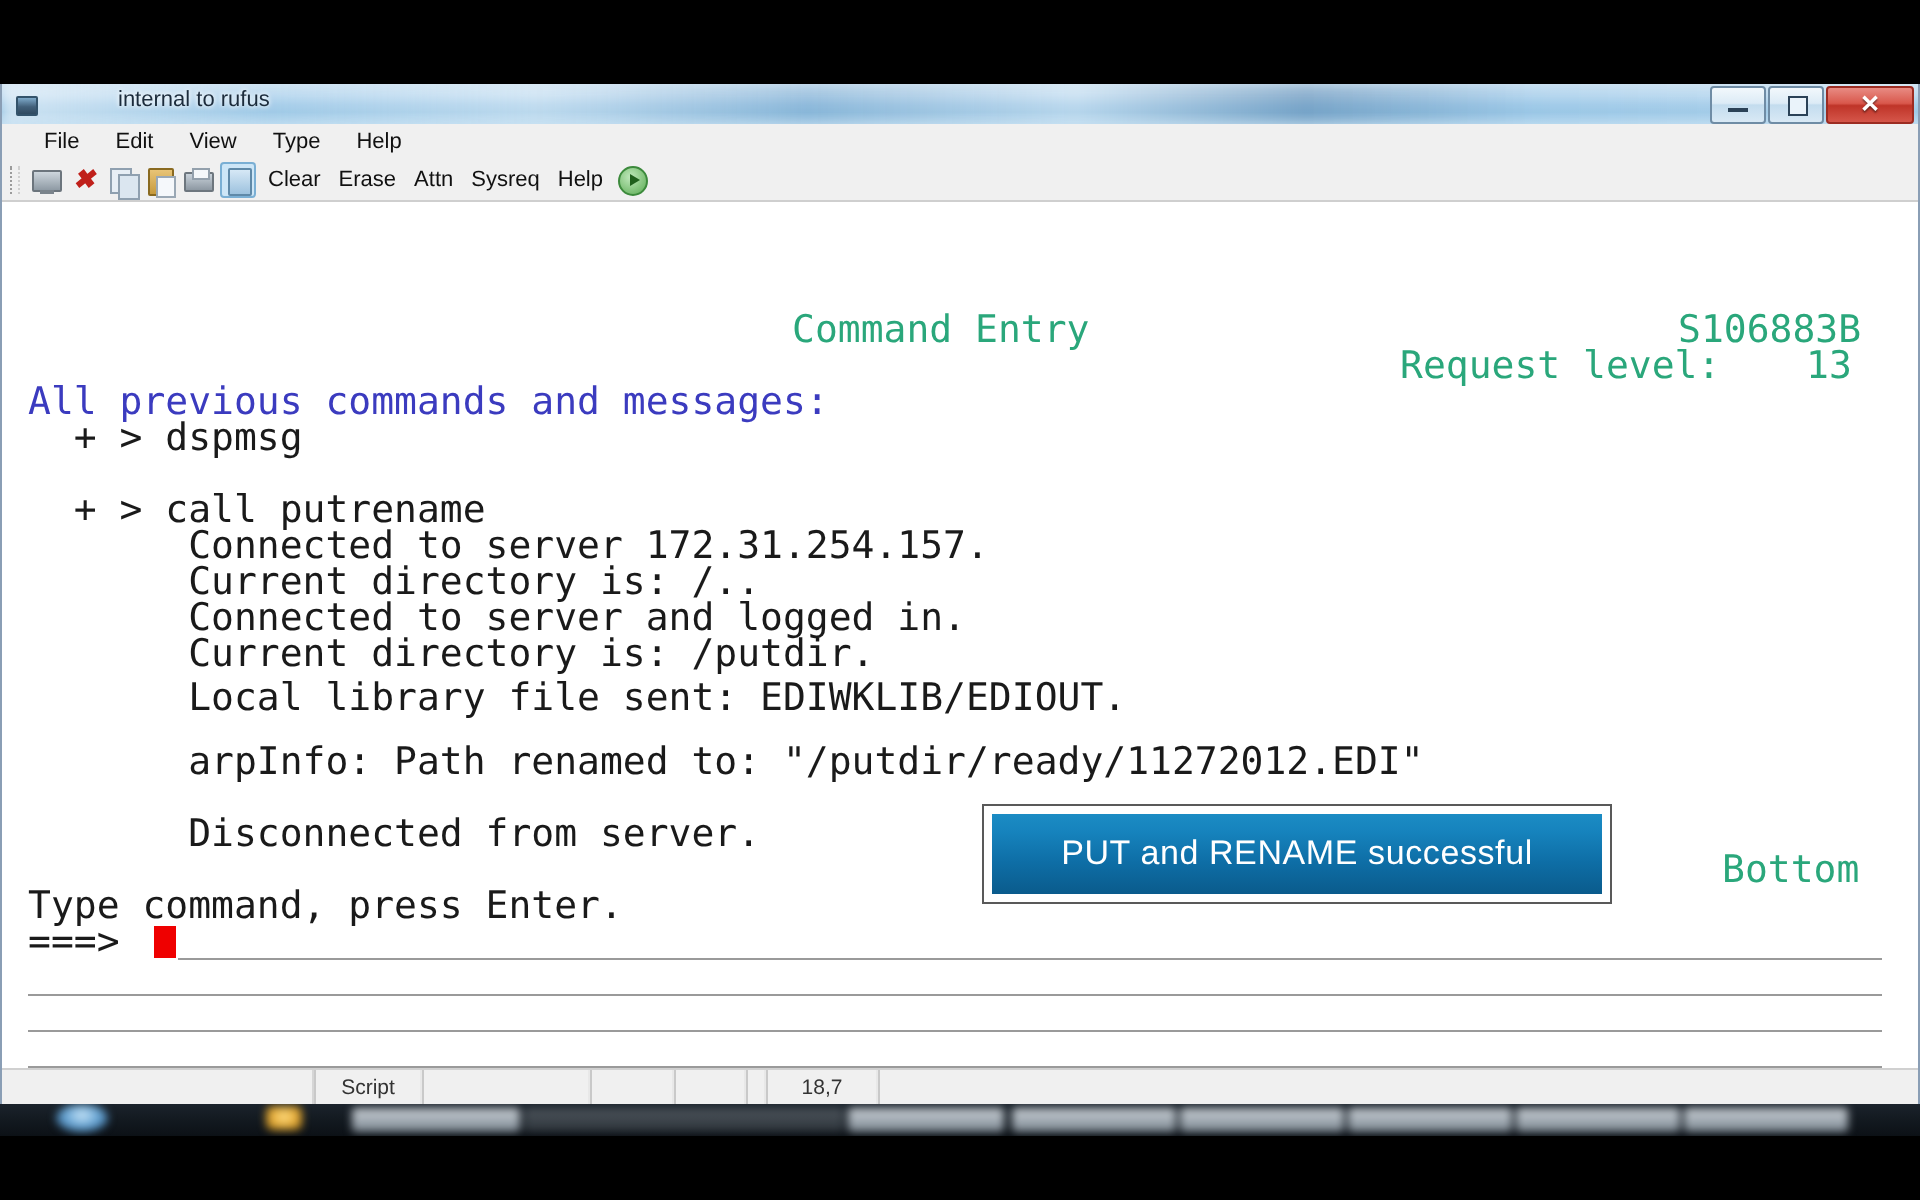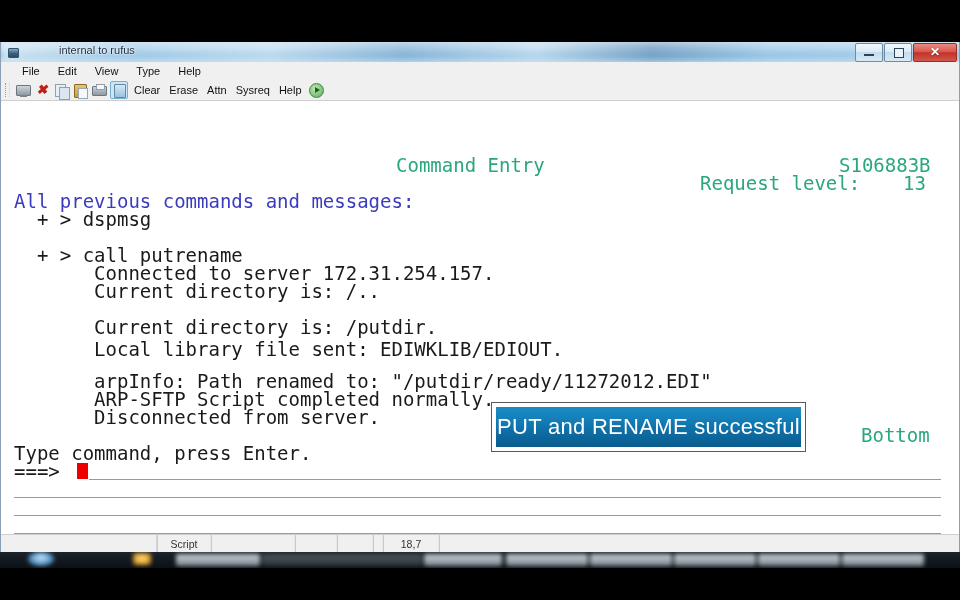--- a/index.html
+++ b/index.html
@@ -135,21 +135,21 @@
     border: 1px solid #595959;
     box-sizing: border-box;
   }
   .callout-inner {
     width: 100%; height: 100%;
     background: linear-gradient(to bottom, #1b8cc4 0%, #1683bd 22%, #0e6ea6 60%, #0a5b8c 100%);
     display: flex; align-items: center; justify-content: center;
     box-sizing: border-box;
   }
   .callout-text {
-    color: #ffffff; font-size: 22px;
+    color: #ffffff; font-size: 17px;
     font-family: "Liberation Sans", sans-serif;
     letter-spacing: .3px; white-space: nowrap;
   }
 
   
   .statusbar {
     position: absolute; left: 0; bottom: 0; width: 100%; height: 18px;
     background: #f0f0f0; border-top: 1px solid #d0d0d0;
     display: flex; align-items: stretch; box-sizing: border-box;
   }
@@ -253,24 +253,24 @@
       <div class="term-line c-green" style="left:699px; top:73px;">Request level:</div>
       <div class="term-line c-green" style="left:902px; top:73px;">13</div>
 
       <div class="term-line c-blue" style="left:13px; top:91px;">All previous commands and messages:</div>
 
       <div class="term-line c-black" style="left:13px; top:109px;">  + &gt; dspmsg</div>
       <div class="term-line c-black" style="left:13px; top:145px;">  + &gt; call putrename</div>
 
       <div class="term-line c-black" style="left:13px; top:163px;">       Connected to server 172.31.254.157.</div>
       <div class="term-line c-black" style="left:13px; top:181px;">       Current directory is: /..</div>
+      <div class="term-line c-black" style="left:13px; top:199px;">       Connected to server and logged in.</div>
       <div class="term-line c-black" style="left:13px; top:217px;">       Current directory is: /putdir.</div>
       <div class="term-line c-black" style="left:13px; top:239px;">       Local library file sent: EDIWKLIB/EDIOUT.</div>
       <div class="term-line c-black" style="left:13px; top:271px;">       arpInfo: Path renamed to: "/putdir/ready/11272012.EDI"</div>
-      <div class="term-line c-black" style="left:13px; top:289px;">       ARP-SFTP Script completed normally.</div>
       <div class="term-line c-black" style="left:13px; top:307px;">       Disconnected from server.</div>
 
       <div class="term-line c-green" style="left:860px; top:325px;">Bottom</div>
 
       <div class="term-line c-black" style="left:13px; top:343px;">Type command, press Enter.</div>
       <div class="term-line c-black" style="left:13px; top:361px;">===&gt;</div>
 
       <div class="cursor-block" style="left:76px; top:362px;"></div>
       <div class="term-line c-black" style="left:88px; top:361px;"></div>
 

